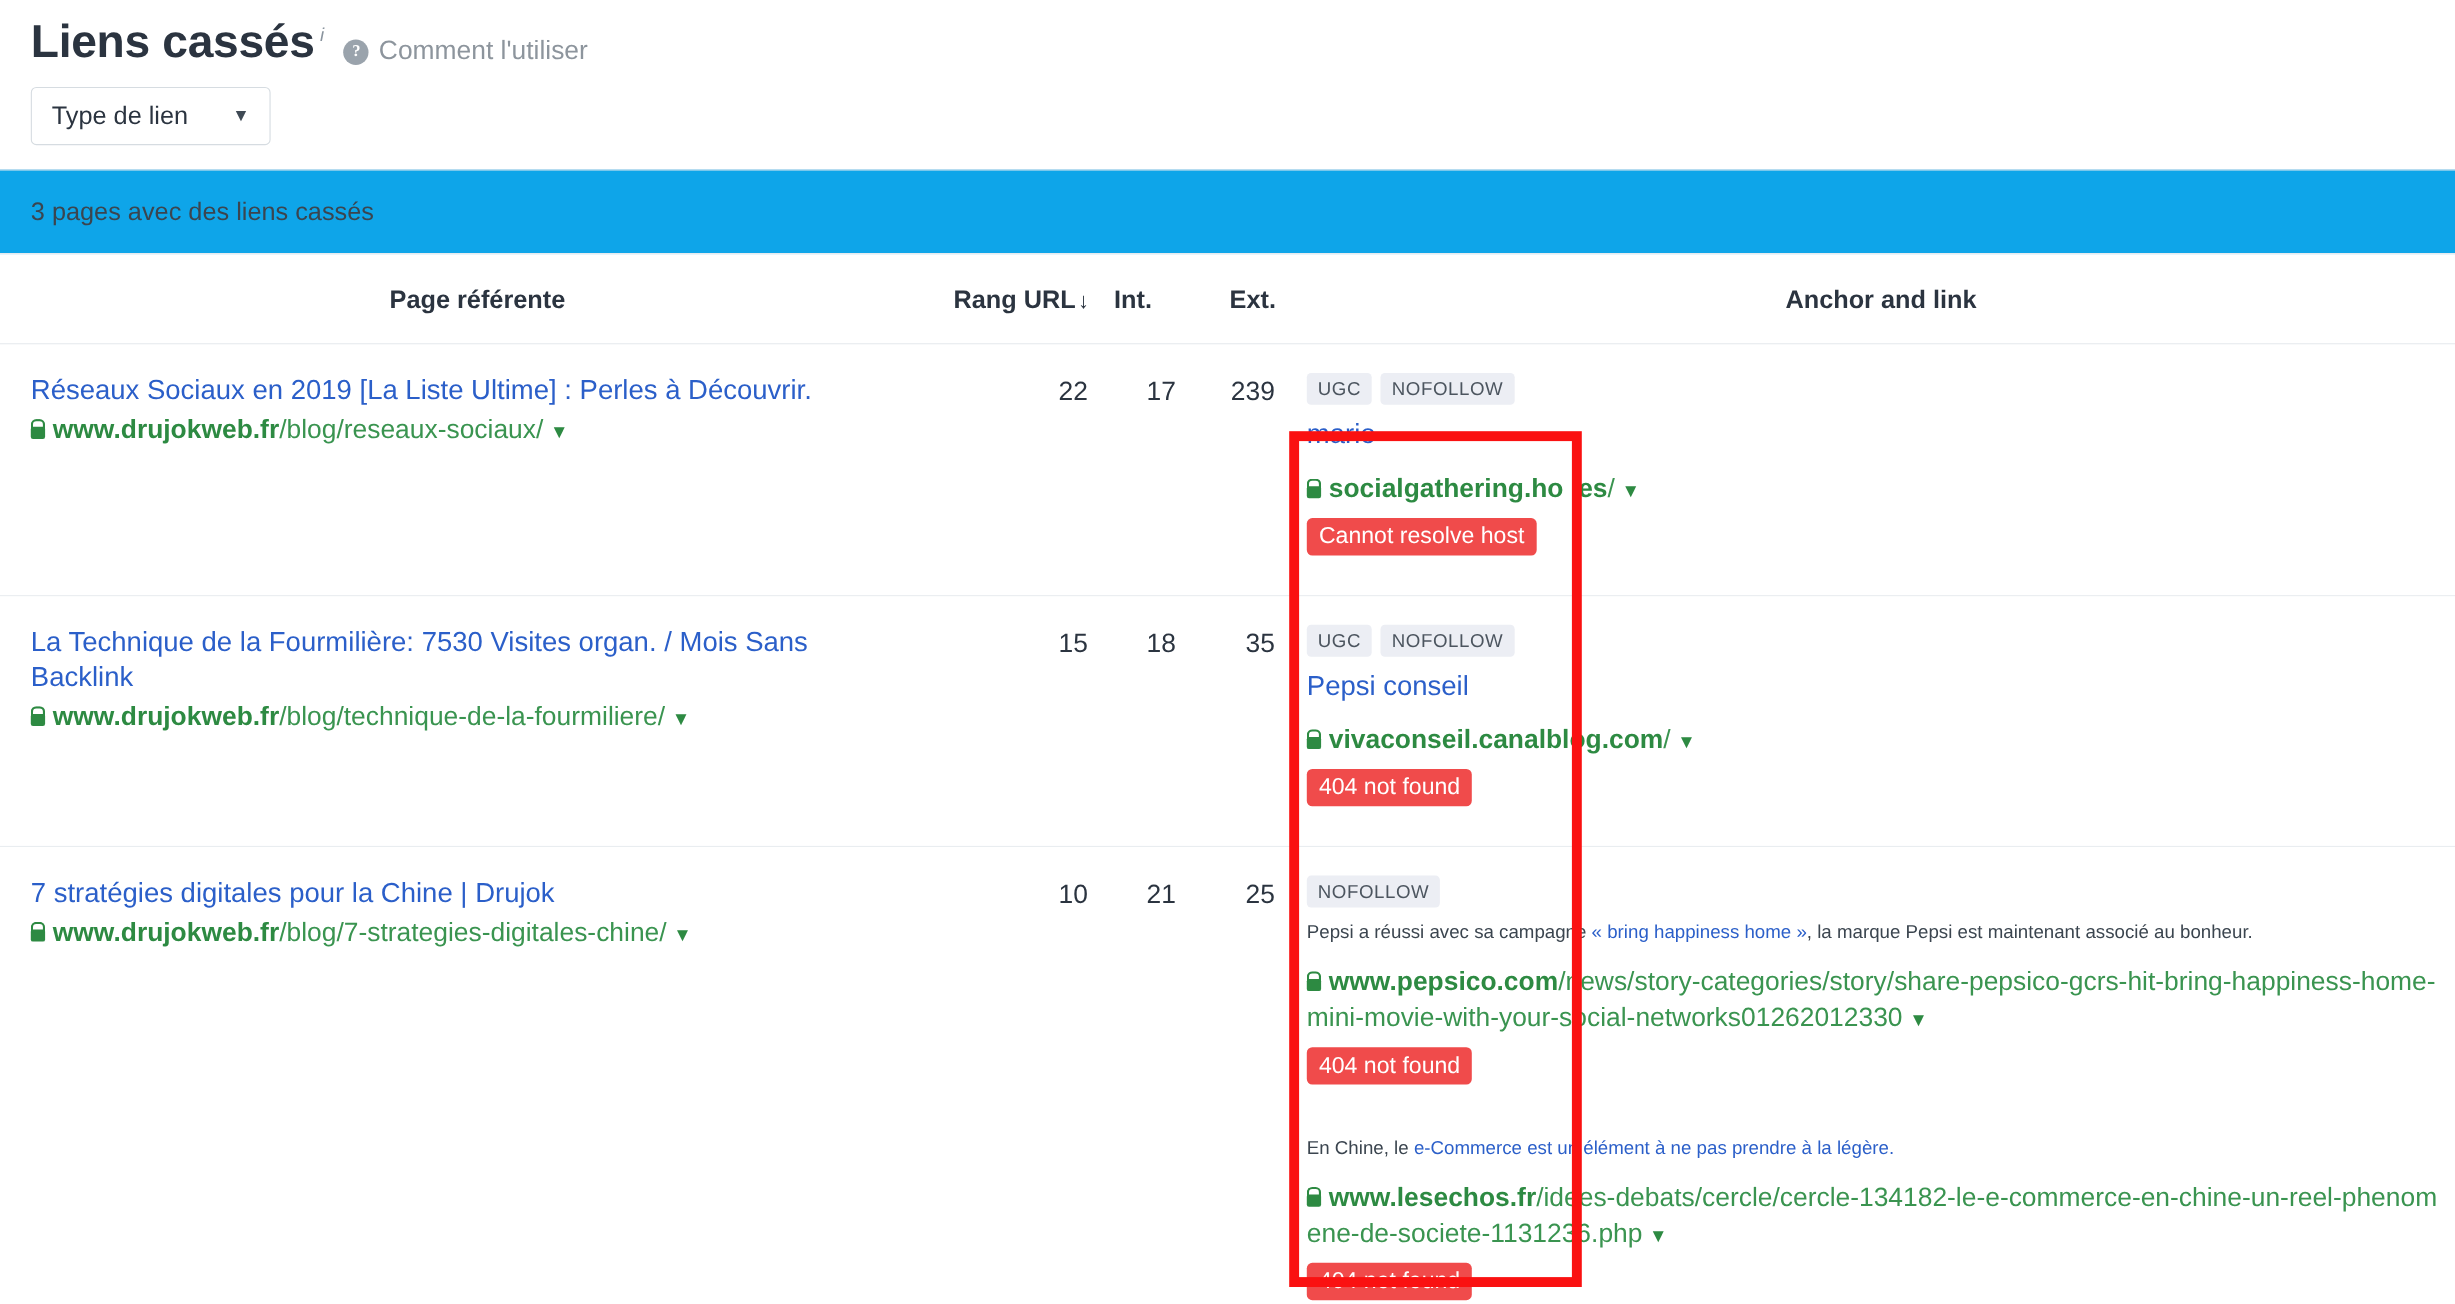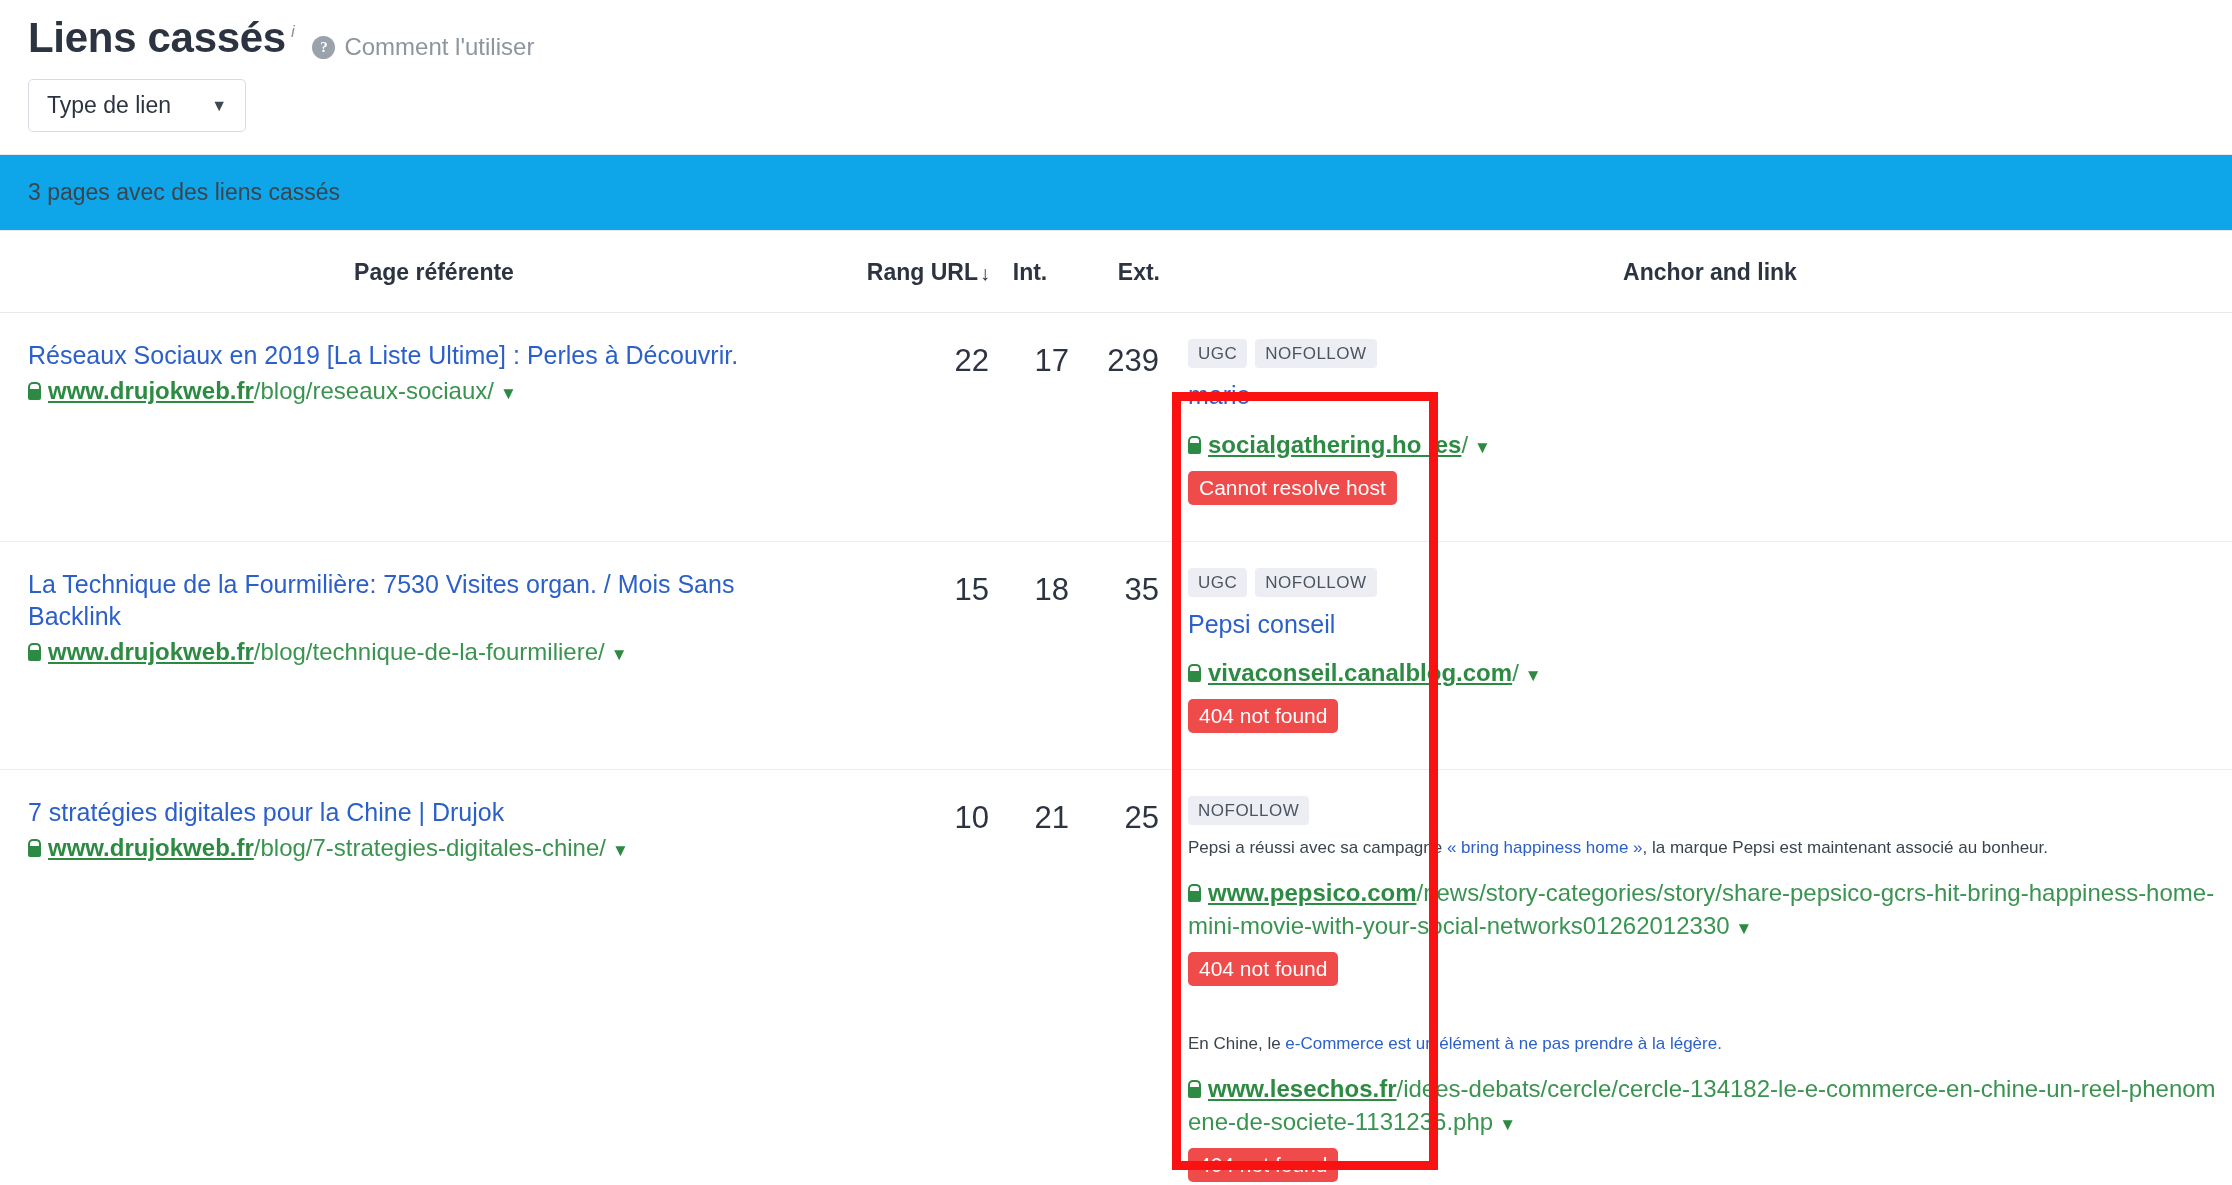--- a/index.html
+++ b/index.html
@@ -116,21 +116,21 @@
 
   .sort-arrow { font-size: 20px; margin-left: 2px; }
 
   .links-table td {
     border-bottom: 1px solid #e9edf0;
     vertical-align: top;
     padding-top: 26px;
     padding-bottom: 26px;
   }
   td.cell-ref   { padding-left: 28px; padding-right: 24px; }
-  td.cell-num   { text-align: right; font-size: 31px; color: #2b3440; padding-top: 30px; }
+  td.cell-num   { text-align: right; font-size: 24px; color: #2b3440; padding-top: 30px; }
   td.cell-anchor{ padding-left: 28px; padding-right: 14px; }
 
   
   .ref-title {
     font-size: 25px;
     color: #2b5fc9;
     line-height: 1.28;
     cursor: pointer;
     margin-bottom: 4px;
   }
@@ -155,21 +155,21 @@
     content: "";
     position: absolute;
     width: 9px;
     height: 8px;
     border: 2.5px solid #2d8a42;
     border-bottom: none;
     border-radius: 5px 5px 0 0;
     left: 0px;
     top: -7px;
   }
-  .url-domain { font-weight: bold; color: #2d8a42; text-decoration: underline; }
+  .url-domain { font-weight: bold; color: #2d8a42; }
   .url-path   { font-weight: normal; color: #3a9450; }
   .url-caret  { color: #2d8a42; font-size: 17px; margin-left: 6px; }
 
   
   .link-block { margin-bottom: 10px; }
   .link-block + .link-block { margin-top: 46px; }
 
   .badges { margin-bottom: 11px; line-height: 1; }
   .badge {
     display: inline-block;

